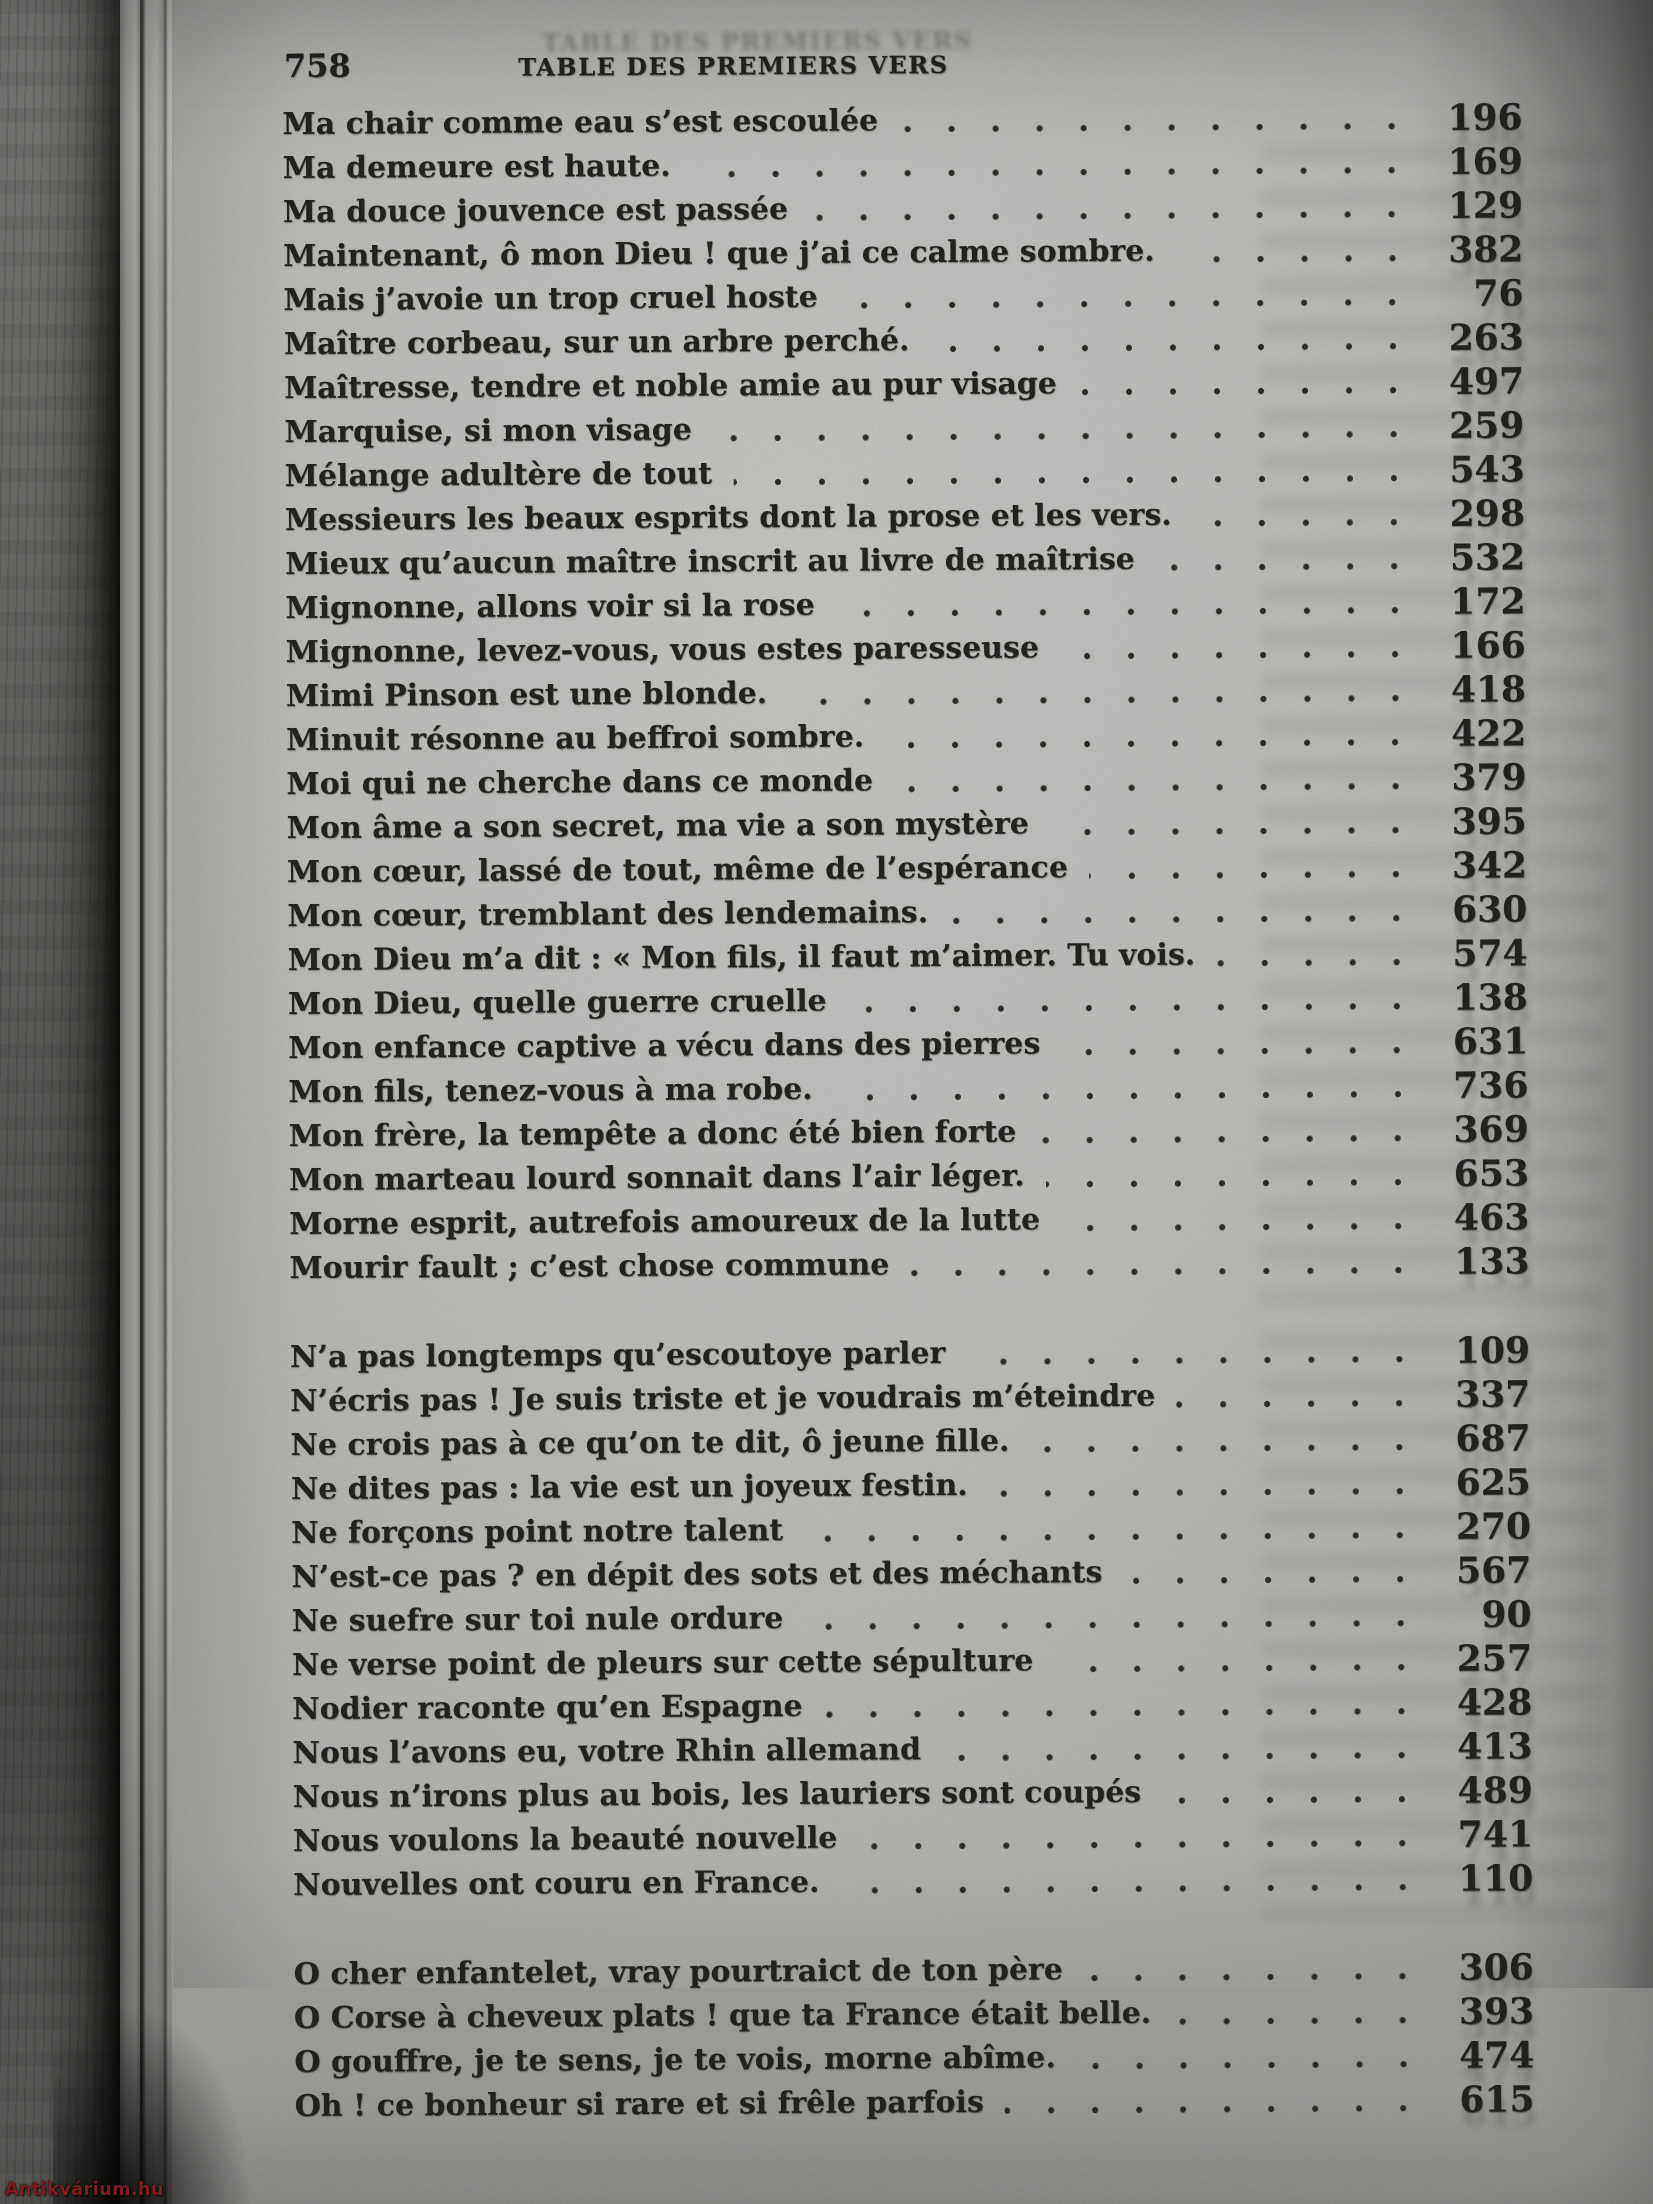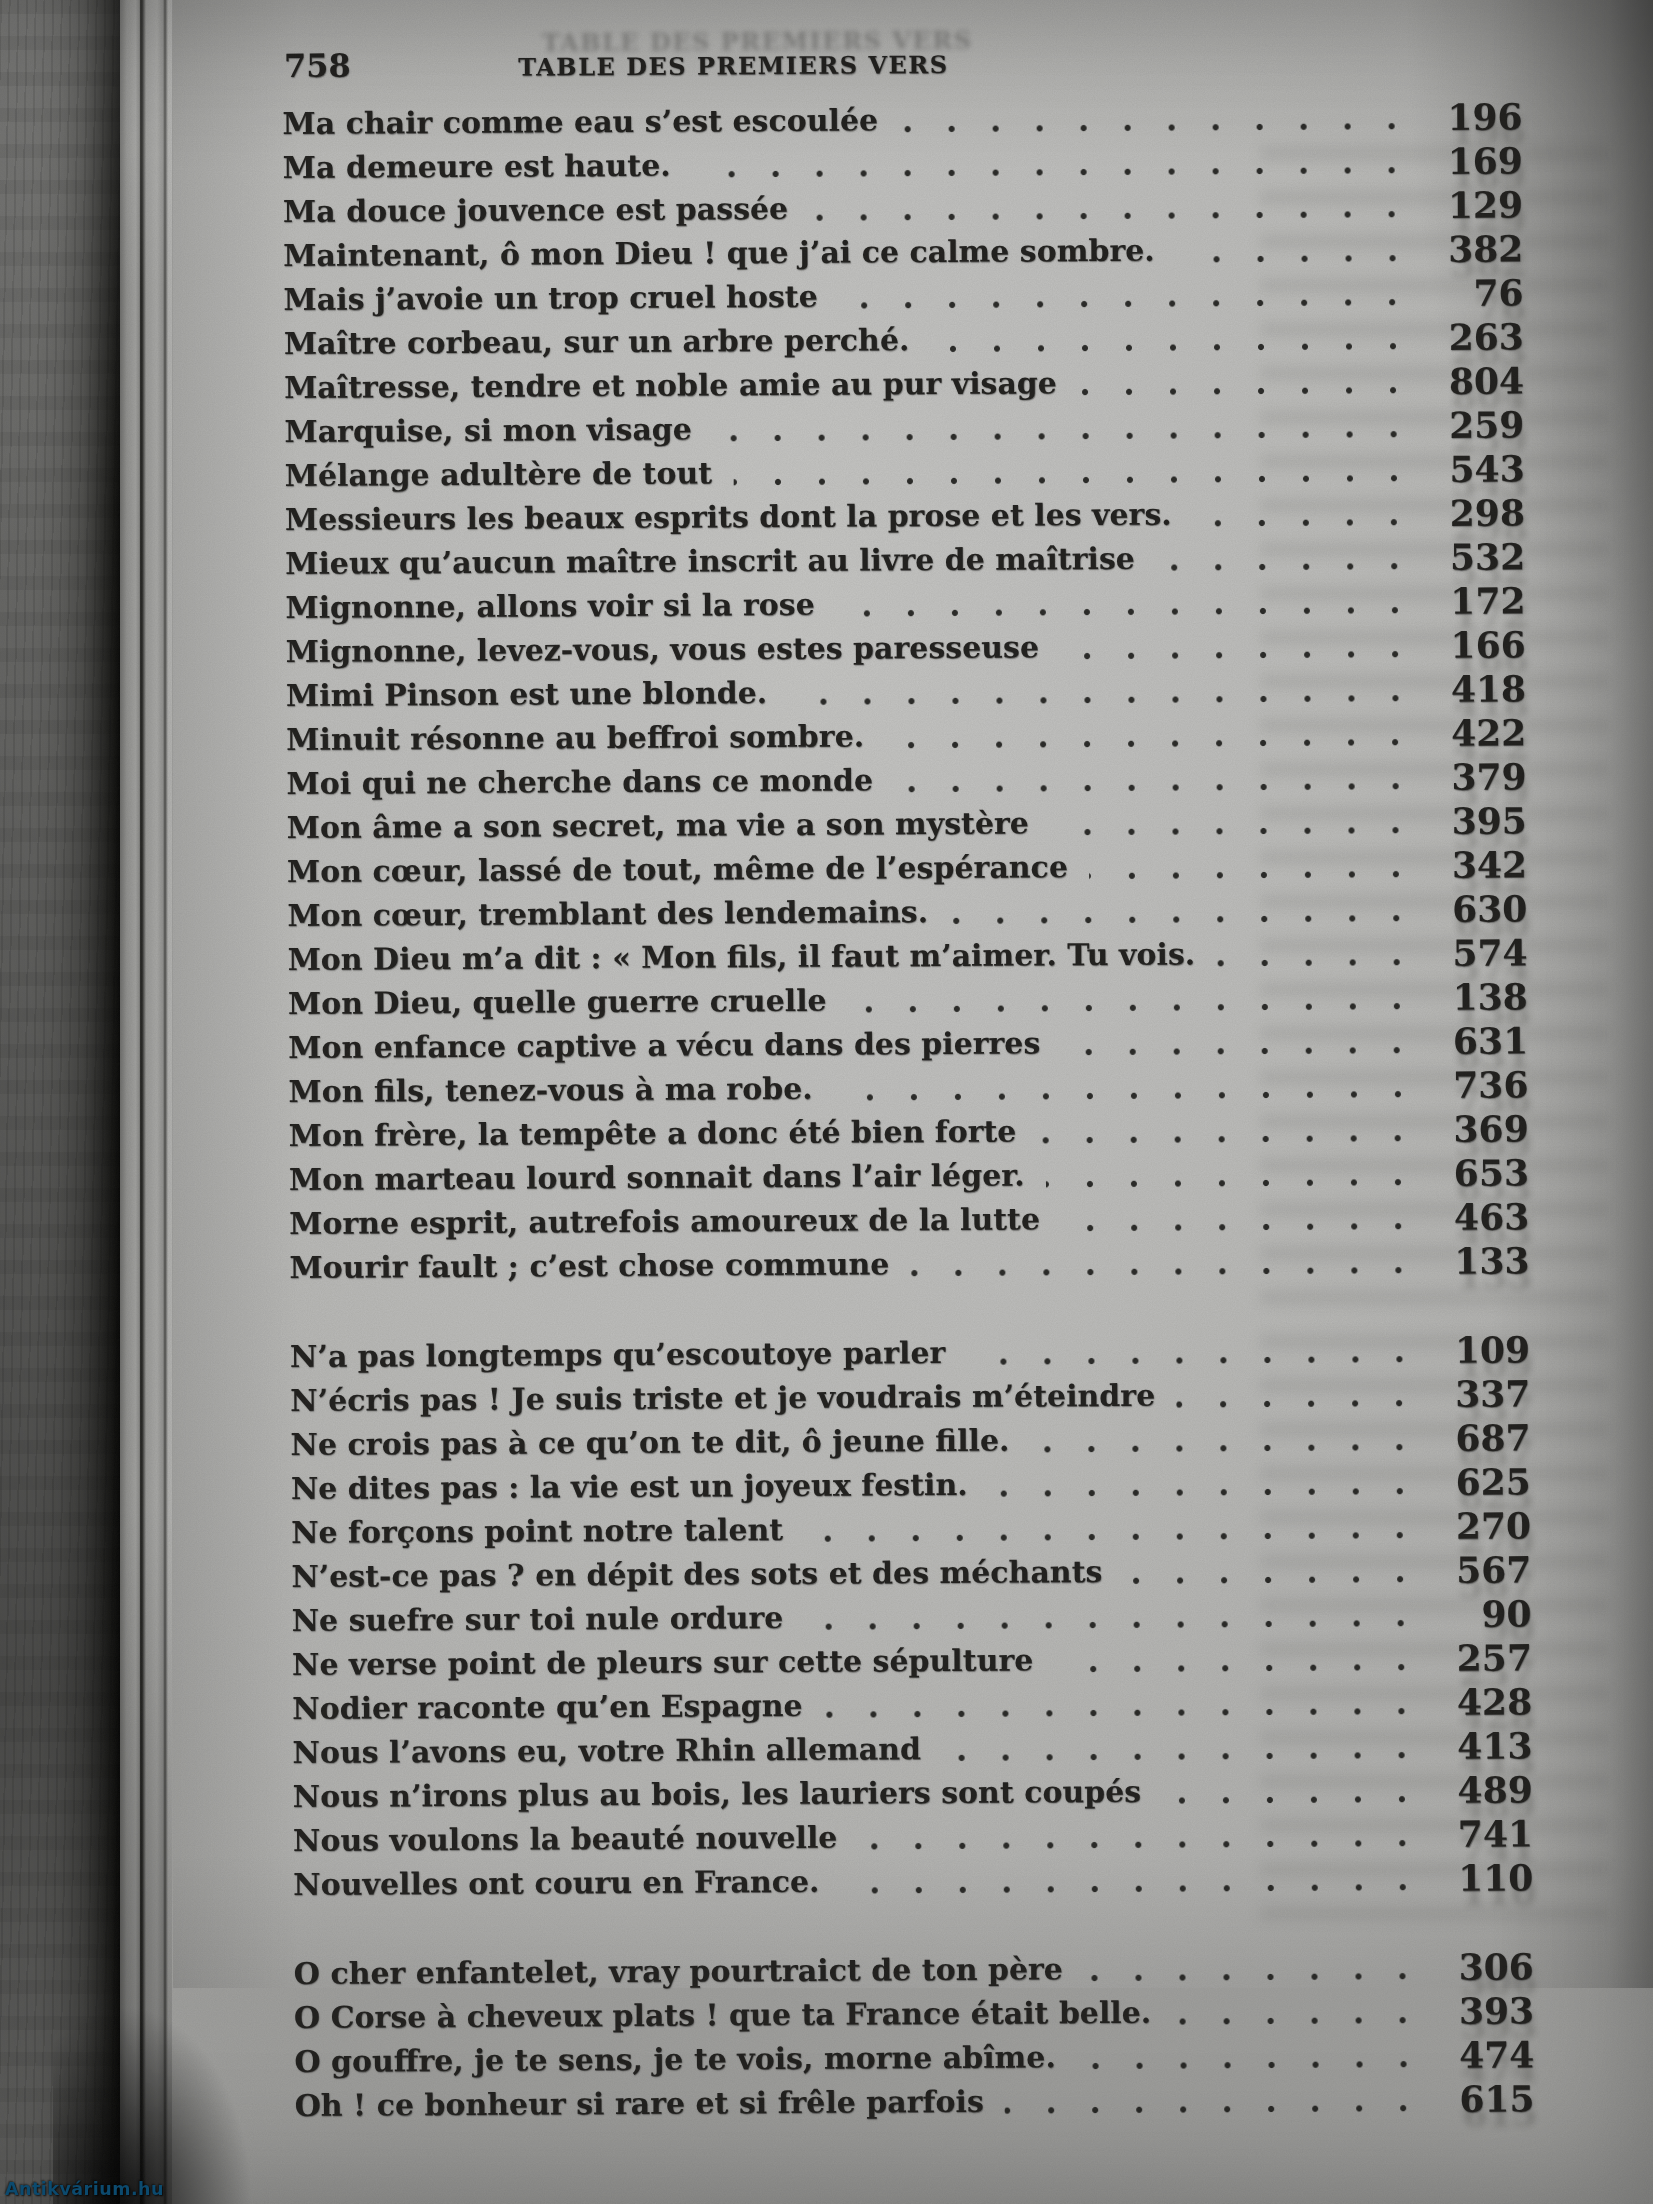--- a/index.html
+++ b/index.html
@@ -67,21 +67,21 @@
     margin:0 27px 7.8px 21.3px;
     background-image:radial-gradient(circle, rgba(28,28,26,0.92) 2.5px, rgba(28,28,26,0) 3.5px);
     background-size:44px 9.7px;background-repeat:repeat-x;background-position:right center;}
 
   
   .grain{position:absolute;inset:0;pointer-events:none;opacity:0.55;}
   .vignette{position:absolute;inset:0;pointer-events:none;
     box-shadow:inset 0 0 146px rgba(0,0,0,0.30);}
   .watermark{position:absolute;left:4.9px;bottom:5.8px;
     font-family:"DejaVu Sans",sans-serif;font-weight:bold;font-size:17.5px;
-    color:#0c4a6e;letter-spacing:0.5px;
+    color:#7f1d1d;letter-spacing:0.5px;
     text-shadow:1px 1px 1.9px rgba(0,0,0,0.85), -1px -1px 1.9px rgba(0,0,0,0.5);}
 </style>
 </head>
 <body>
 
 <div class="scan">
 
   <div class="page">
     <div class="shade-tr"></div>
     <div class="bleed"></div>
@@ -120,21 +120,21 @@
               <span class="n">76</span>
             </div>
             <div class="row">
               <span class="t">Maître corbeau, sur un arbre perché.</span>
               <span class="leader"></span>
               <span class="n">263</span>
             </div>
             <div class="row">
               <span class="t">Maîtresse, tendre et noble amie au pur visage</span>
               <span class="leader"></span>
-              <span class="n">804</span>
+              <span class="n">497</span>
             </div>
             <div class="row">
               <span class="t">Marquise, si mon visage</span>
               <span class="leader"></span>
               <span class="n">259</span>
             </div>
             <div class="row">
               <span class="t">Mélange adultère de tout</span>
               <span class="leader"></span>
               <span class="n">543</span>

